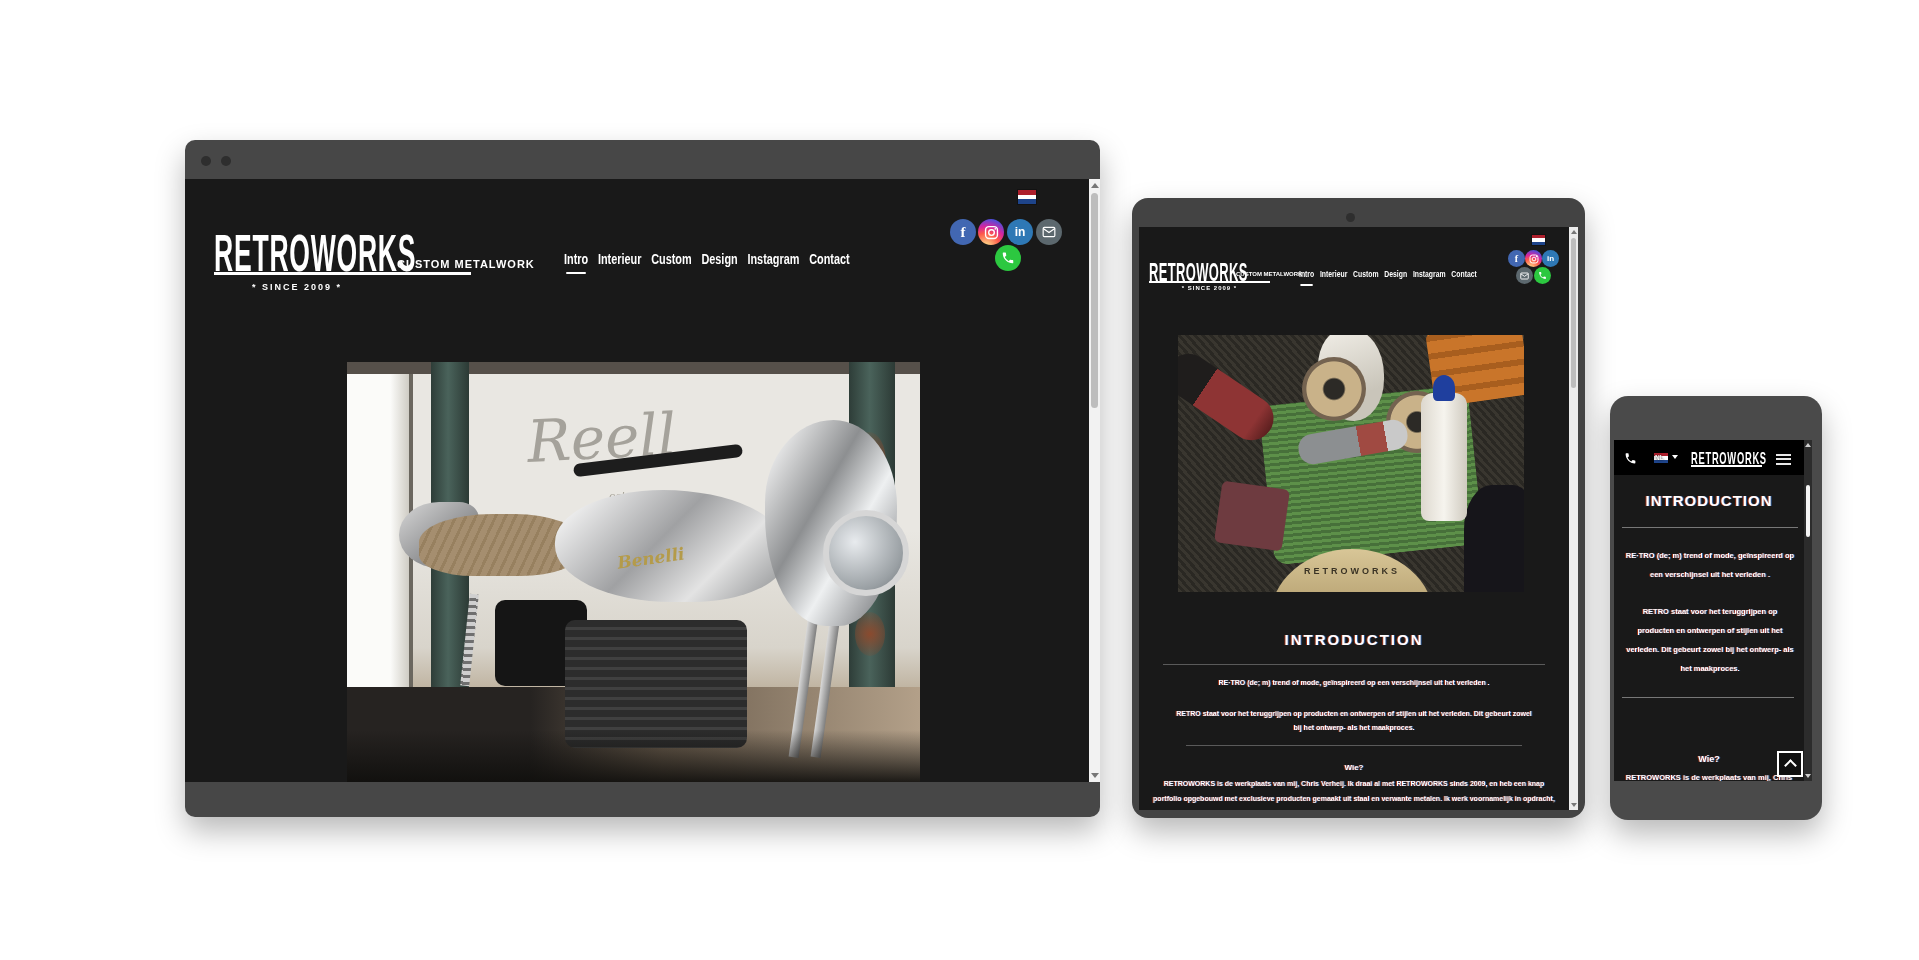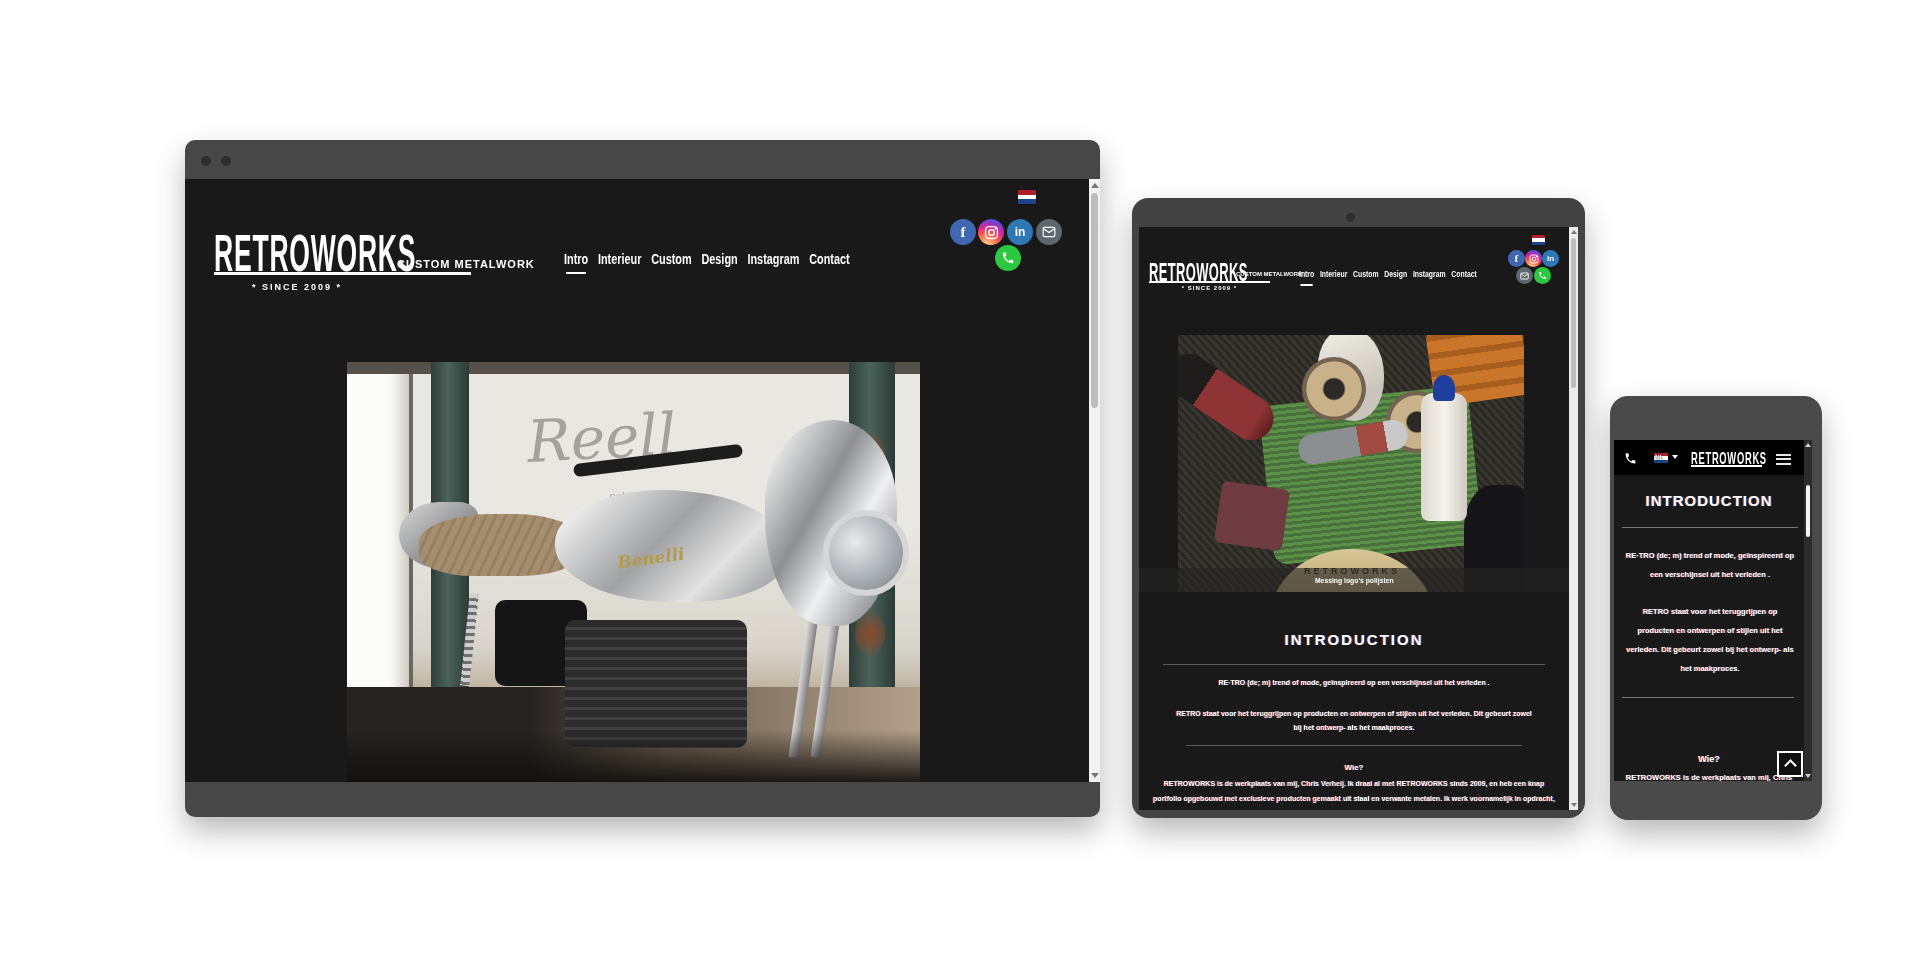--- a/index.html
+++ b/index.html
@@ -260,23 +260,20 @@
       <div class="brush" style="left:208px;top:56px;width:62px;height:62px;"></div>
       <div class="sander"></div>
       <div class="bag"></div>
       <div class="bottle"></div>
       <div class="cap"></div>
       <div class="plate">
         <span>RETROWORKS</span>
       </div>
     </div>
 
-    <div class="band" style="top:341px;height:24px;width:430px;font-size:8px;">
-      <span class="cond">Messing logo's polijsten</span>
-    </div>
 
     <div class="abs w chroma" style="left:0;top:404px;width:430px;text-align:center;font-size:15px;font-weight:700;letter-spacing:2px;">INTRODUCTION</div>
     <div class="hr" style="left:24px;top:437px;width:382px;"></div>
     <div class="abs w chroma" style="left:25px;top:452px;width:380px;text-align:center;font-size:7px;font-weight:700;">RE·TRO   (de; m) trend of mode, geïnspireerd op een verschijnsel uit het verleden .</div>
     <div class="abs w chroma" style="left:35px;top:480px;width:360px;text-align:center;font-size:7px;font-weight:700;line-height:14px;">RETRO staat voor het teruggrijpen op producten en ontwerpen of stijlen uit het verleden. Dit gebeurt zowel bij het ontwerp- als het maakproces.</div>
     <div class="hr" style="left:47px;top:518px;width:336px;"></div>
     <div class="abs w chroma" style="left:0;top:536px;width:430px;text-align:center;font-size:8px;font-weight:700;">Wie?</div>
     <div class="abs w chroma" style="left:14px;top:549px;width:402px;text-align:center;font-size:7px;font-weight:700;line-height:15px;">RETROWORKS is de werkplaats van mij, Chris Verheij. Ik draai al met RETROWORKS sinds 2009, en heb een knap portfolio opgebouwd met exclusieve producten gemaakt uit staal en verwante metalen. Ik werk voornamelijk in opdracht, en deels voor eigen producten.</div>
 
     <div class="sb" style="width:9px;background:#ececec;">

